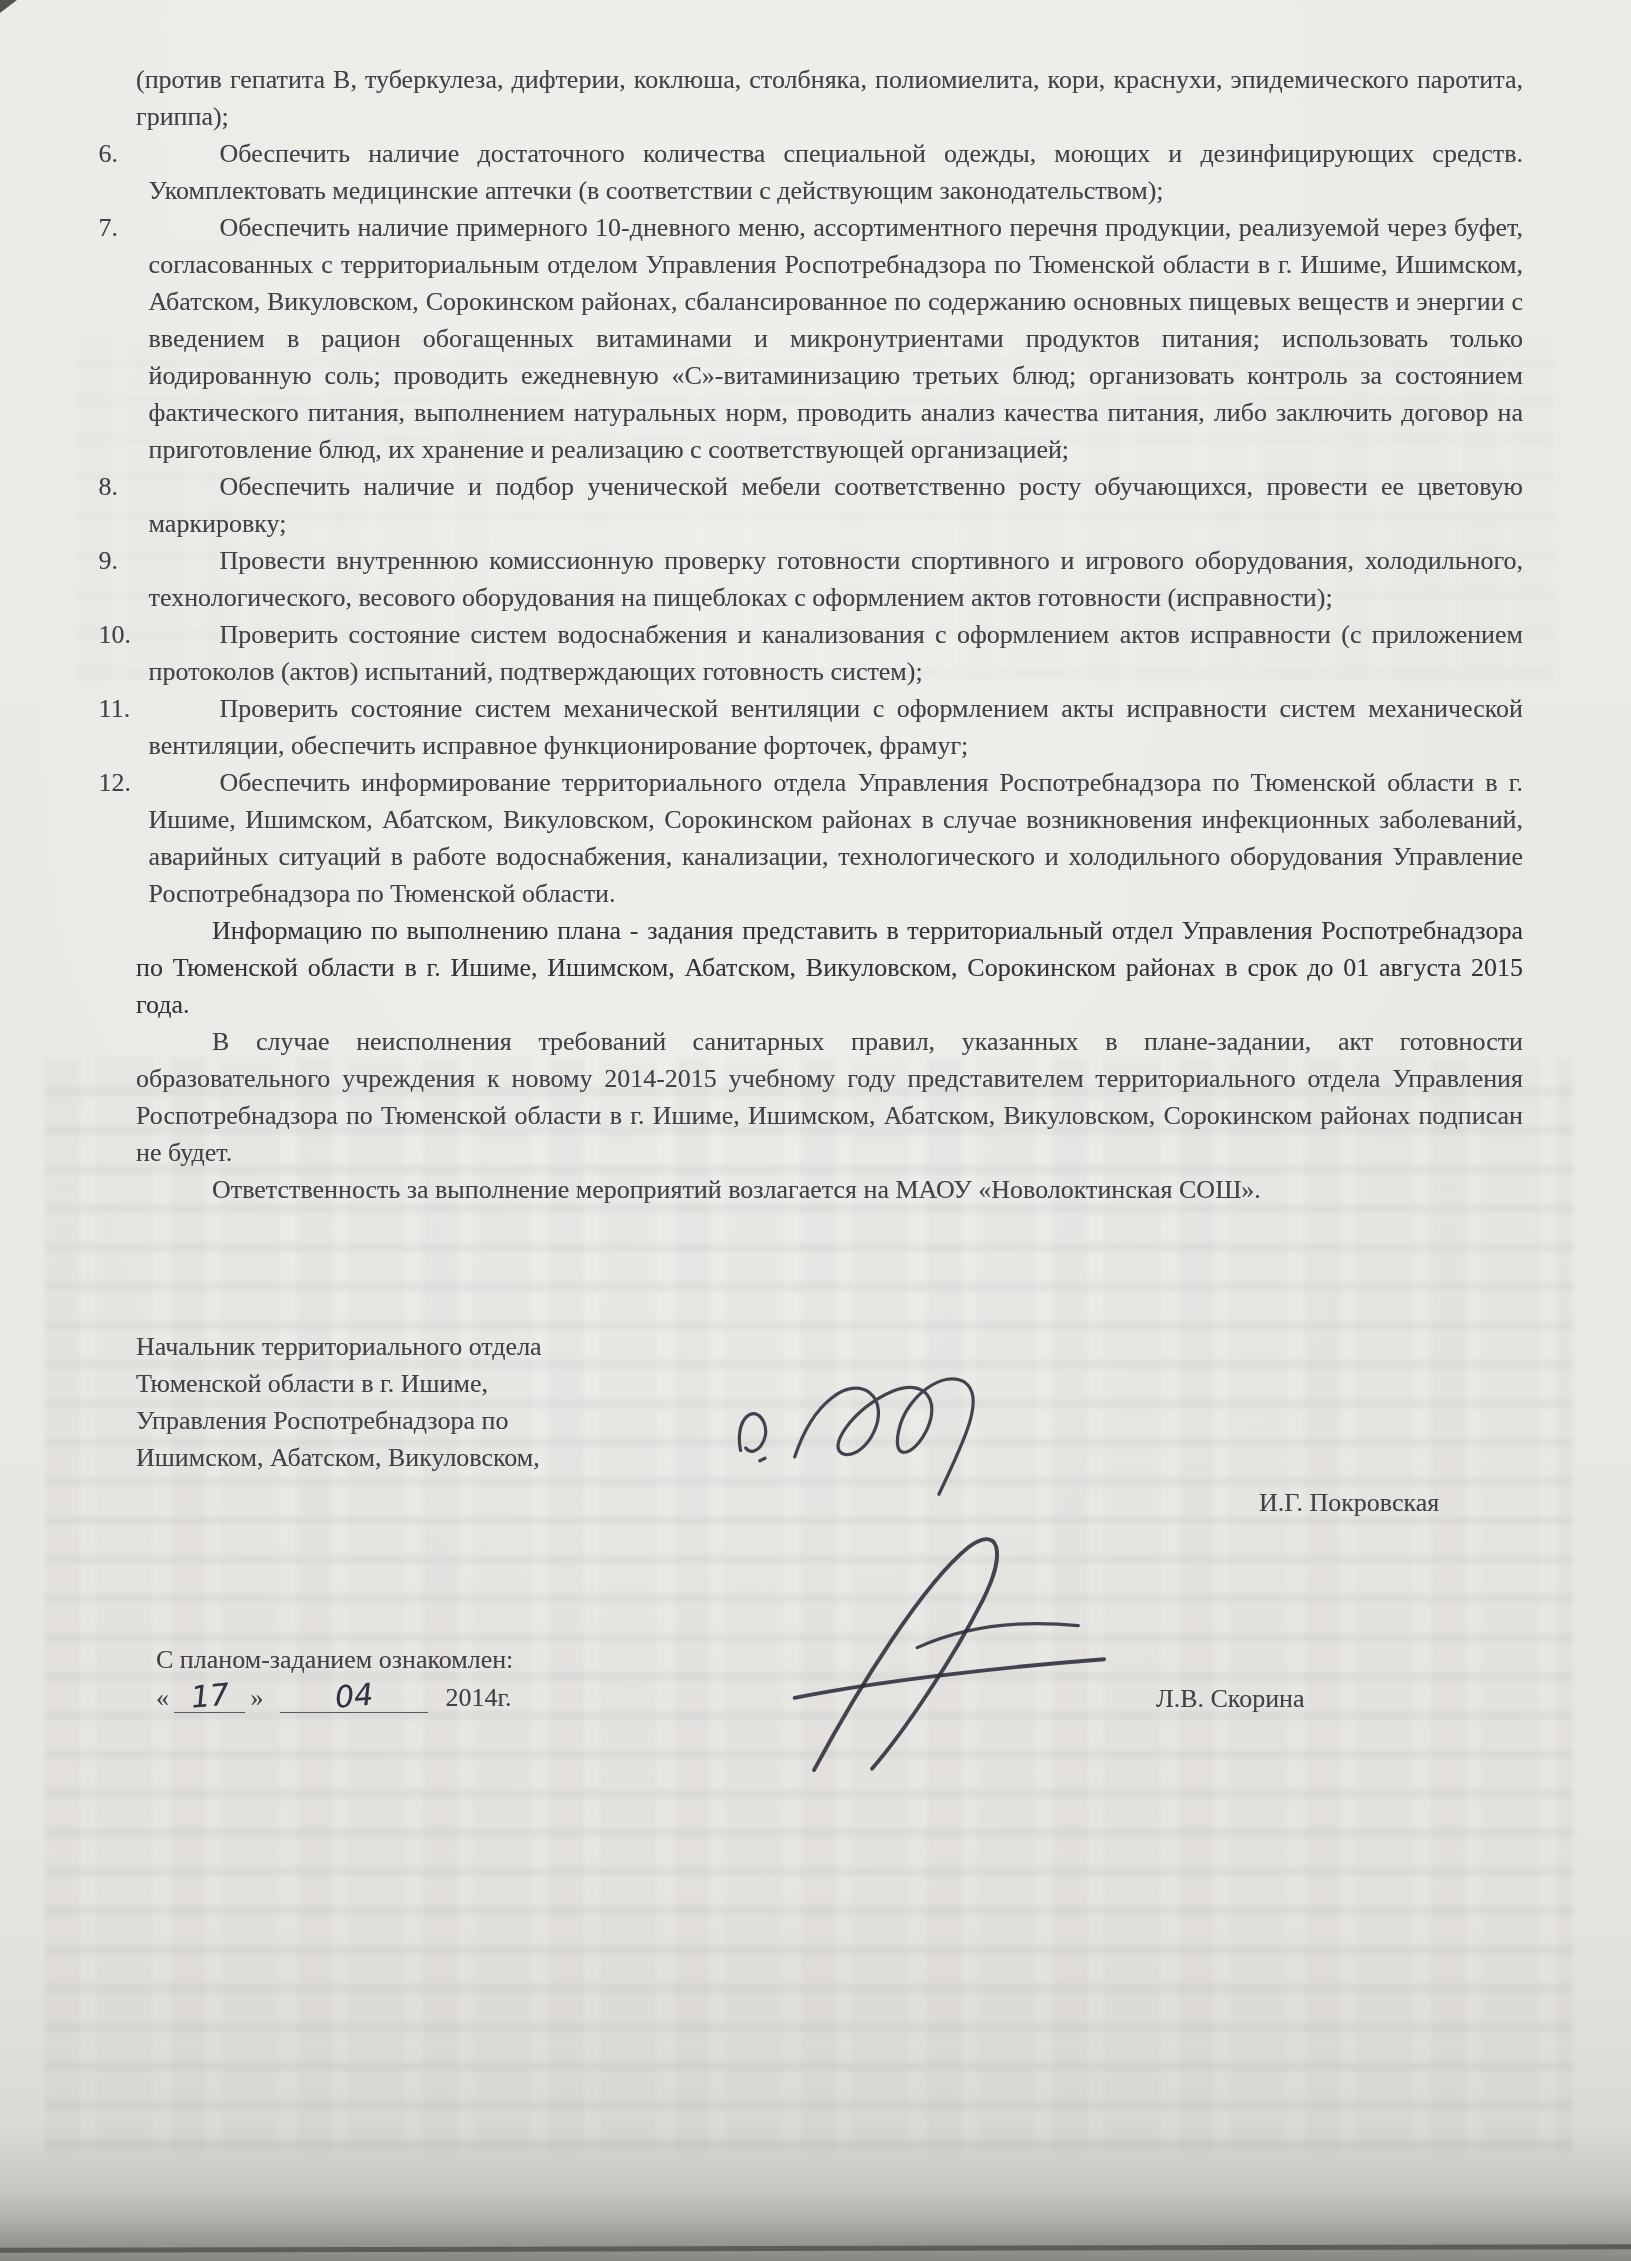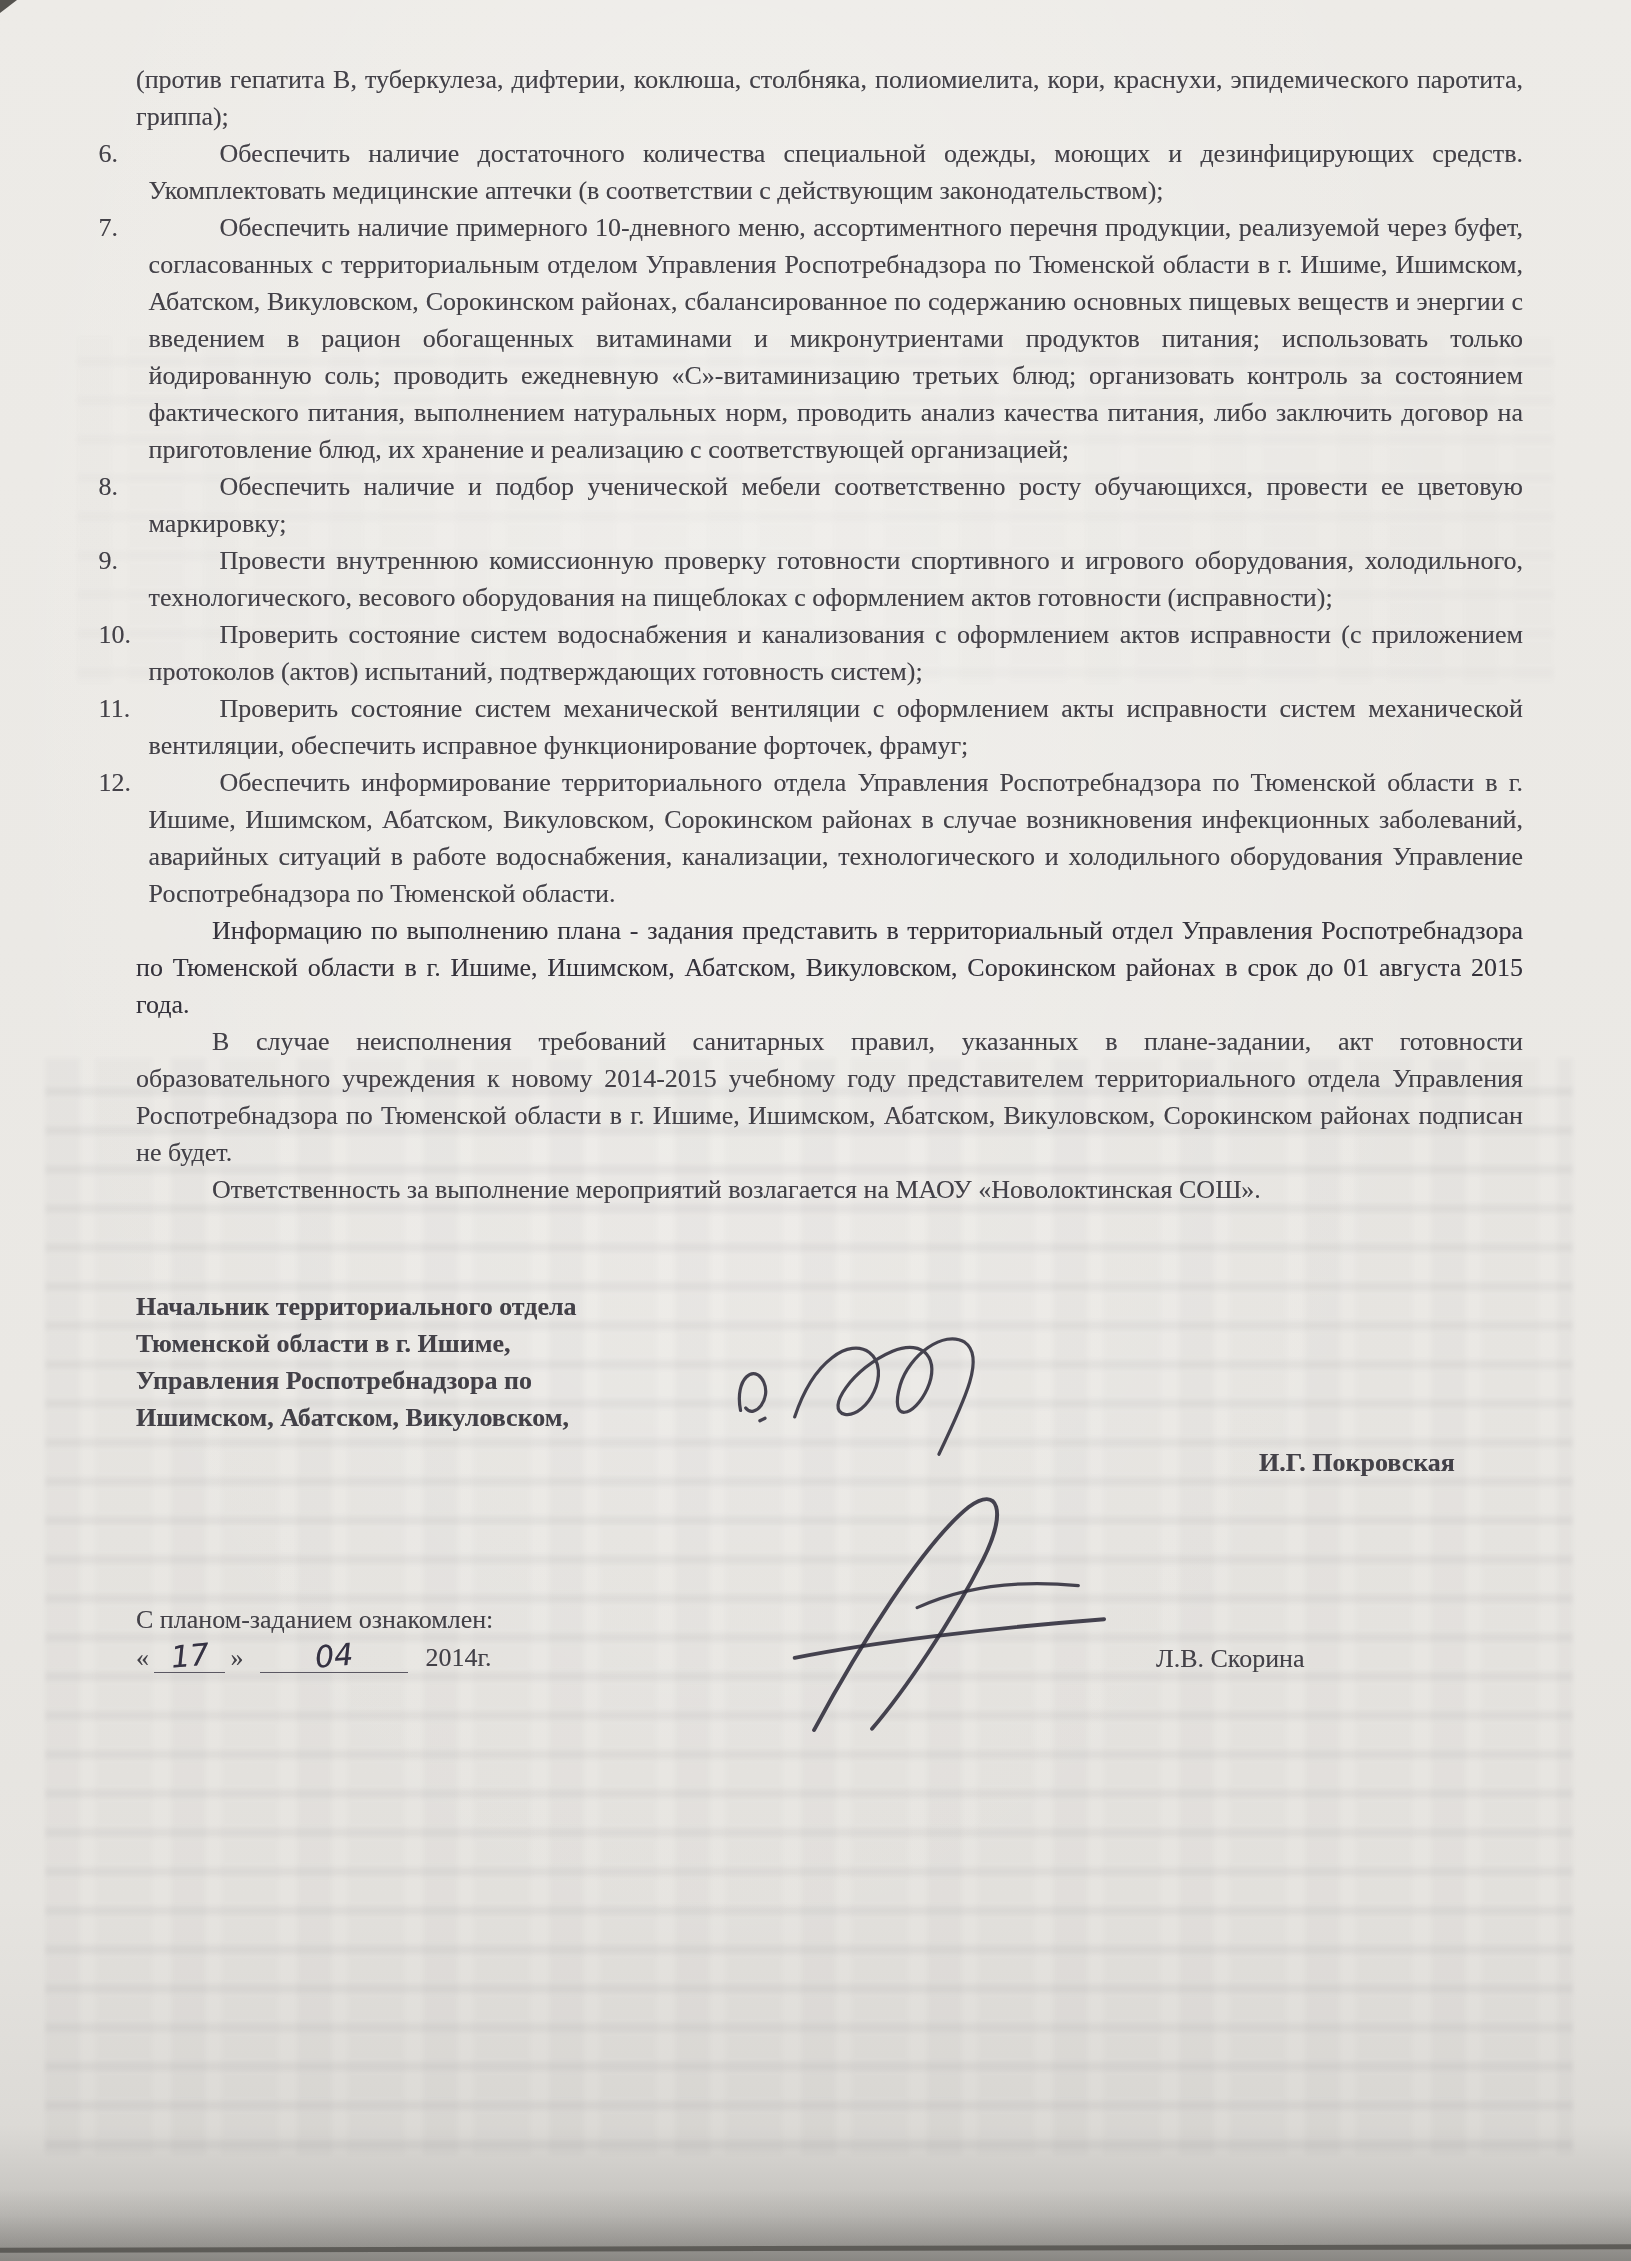--- a/index.html
+++ b/index.html
@@ -35,26 +35,26 @@
     text-shadow:0 0 0.6px rgba(67,65,72,.35);
   }
   p{margin:0;}
   .frag{margin-left:40px;text-align:justify;}
   .item{display:flex;}
   .item .num{flex:0 0 50px;padding-left:2.6px;}
   .item .body{flex:1;text-align:justify;text-indent:71px;}
   .para{margin-left:40px;text-align:justify;text-indent:76px;}
   .para.bold{font-weight:400;color:#34323b;}
 
-  .official{position:relative;margin-top:80px;margin-left:40px;width:100%;font-weight:bold;}
+  .official{position:relative;margin-top:120px;margin-left:40px;width:100%;}
   .official .line{white-space:nowrap;}
   .official .name{position:absolute;left:1123px;top:156px;white-space:nowrap;}
 
   .ack{position:relative;margin-top:165px;margin-left:40px;width:100%;}
-  .ack .line{white-space:nowrap;}
+  .ack .line{white-space:nowrap;margin-left:20px;}
   .ack .name{position:absolute;left:1020px;top:39px;white-space:nowrap;}
 
   .handwritten{
     font-family:"DejaVu Sans", sans-serif;font-style:italic;font-size:30px;
     color:#353243;display:inline-block;transform:rotate(-5deg);
     text-shadow:0 0 0.6px rgba(53,50,67,.5);
   }
   .date-line{margin-top:1.3px;}
   .date-line .blank{display:inline-block;min-width:148px;border-bottom:1.9px solid #5a5762;text-align:center;margin:0 17px;line-height:28px;}
   .date-line .day-blank{min-width:71px;margin:0 5.2px;}

